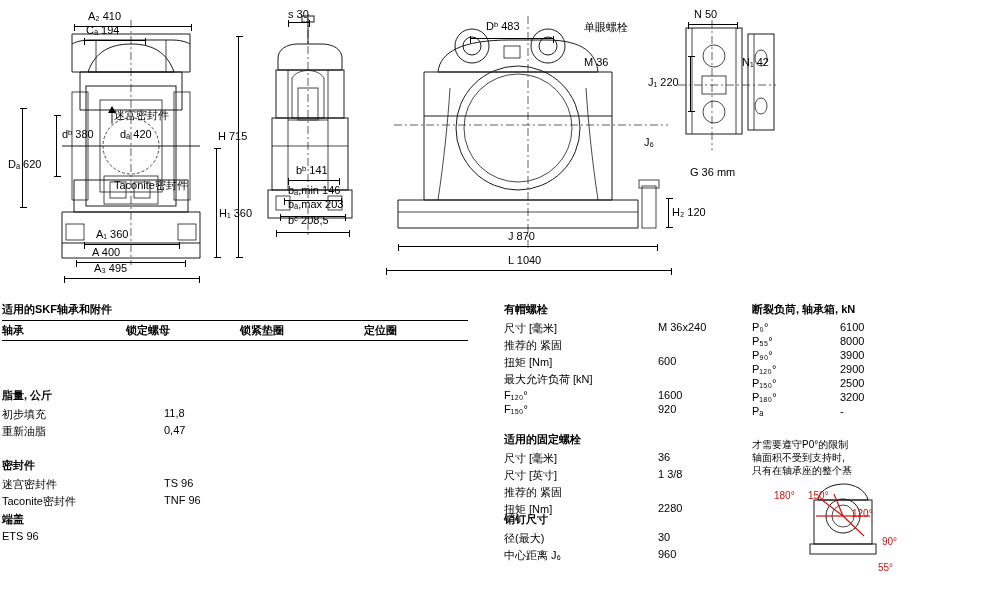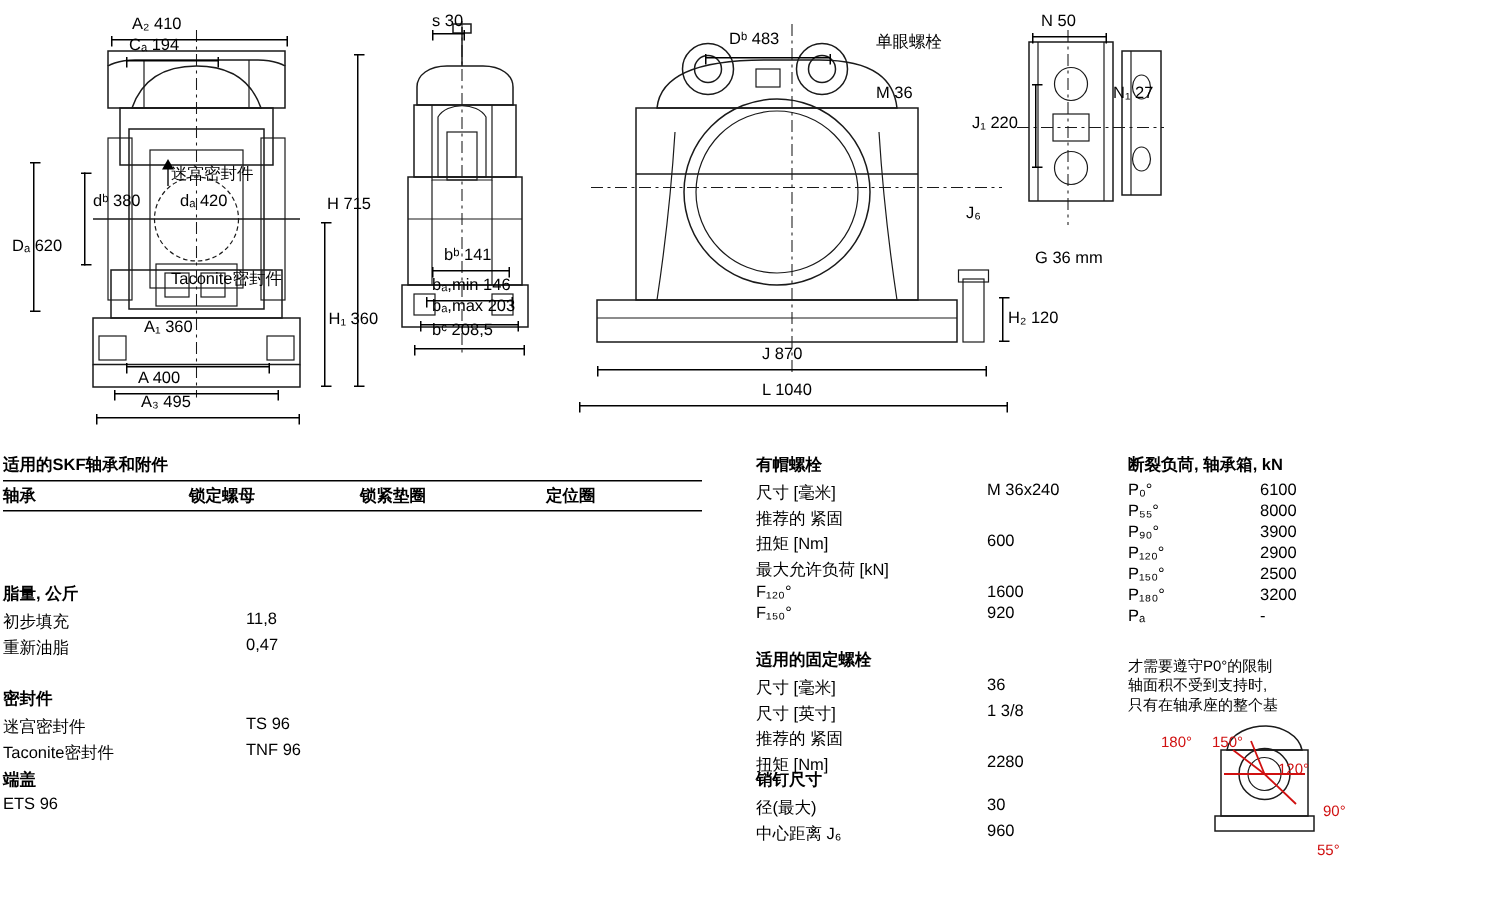--- a/index.html
+++ b/index.html
@@ -98,21 +98,21 @@
 <div class="abs lbl" style="left:8px; top:158px;">Dₐ 620</div>
 
 <div class="dimv abs" style="left:56px; top:115px; height:62px;"></div>
 <div class="dimv abs" style="left:22px; top:108px; height:100px;"></div>
 <div class="dimv abs" style="left:238px; top:36px; height:222px;"></div>
 <div class="abs lbl" style="left:218px; top:130px;">H 715</div>
 <div class="dimv abs" style="left:216px; top:148px; height:110px;"></div>
 <div class="abs lbl" style="left:219px; top:207px;">H₁ 360</div>
 
 <div class="dim abs" style="left:84px; top:244px; width:96px;"></div>
-<div class="abs lbl" style="left:96px; top:212px;">A₁ 360</div>
+<div class="abs lbl" style="left:96px; top:228px;">A₁ 360</div>
 <div class="dim abs" style="left:76px; top:262px; width:110px;"></div>
 <div class="abs lbl" style="left:92px; top:246px;">A 400</div>
 <div class="dim abs" style="left:64px; top:278px; width:136px;"></div>
 <div class="abs lbl" style="left:94px; top:262px;">A₃ 495</div>
 
 <div class="abs lbl" style="left:114px; top:108px;">迷宫密封件</div>
 <div class="abs lbl" style="left:114px; top:178px;">Taconite密封件</div>
 <div class="abs" style="left:106px; top:106px;">
   <svg width="14" height="18">
       <path class="st" d="M6,18 L6,4"></path>
@@ -210,21 +210,21 @@
     <rect class="st-thin" x="30" y="76" width="24" height="18" fill="#dfe7ee"></rect>
 
     <rect class="st" x="76" y="34" width="26" height="96" fill="#ffffff"></rect>
     <path class="st-thin" d="M82,34 L82,130"></path>
     <ellipse class="st-thin" cx="89" cy="58" rx="6" ry="8" fill="#ffffff"></ellipse>
     <ellipse class="st-thin" cx="89" cy="106" rx="6" ry="8" fill="#ffffff"></ellipse>
   </svg>
 </div>
 <div class="dim abs" style="left:688px; top:24px; width:50px;"></div>
 <div class="abs lbl" style="left:694px; top:8px;">N 50</div>
-<div class="abs lbl" style="left:742px; top:56px;">N₁ 27</div>
+<div class="abs lbl" style="left:742px; top:56px;">N₁ 42</div>
 <div class="dimv abs" style="left:690px; top:56px; height:56px;"></div>
 <div class="abs lbl" style="left:648px; top:76px;">J₁ 220</div>
 <div class="abs lbl" style="left:644px; top:136px;">J₆</div>
 
 <div class="abs sec-title" style="left:2px; top:302px;">适用的SKF轴承和附件</div>
 <div class="rule" style="left:2px; top:320px; width:466px;"></div>
 <table class="tbl" style="left:2px; top:322px; width:466px;">
   <tbody>
       <tr>
     <td class="bold" style="width:120px;">轴承</td>

